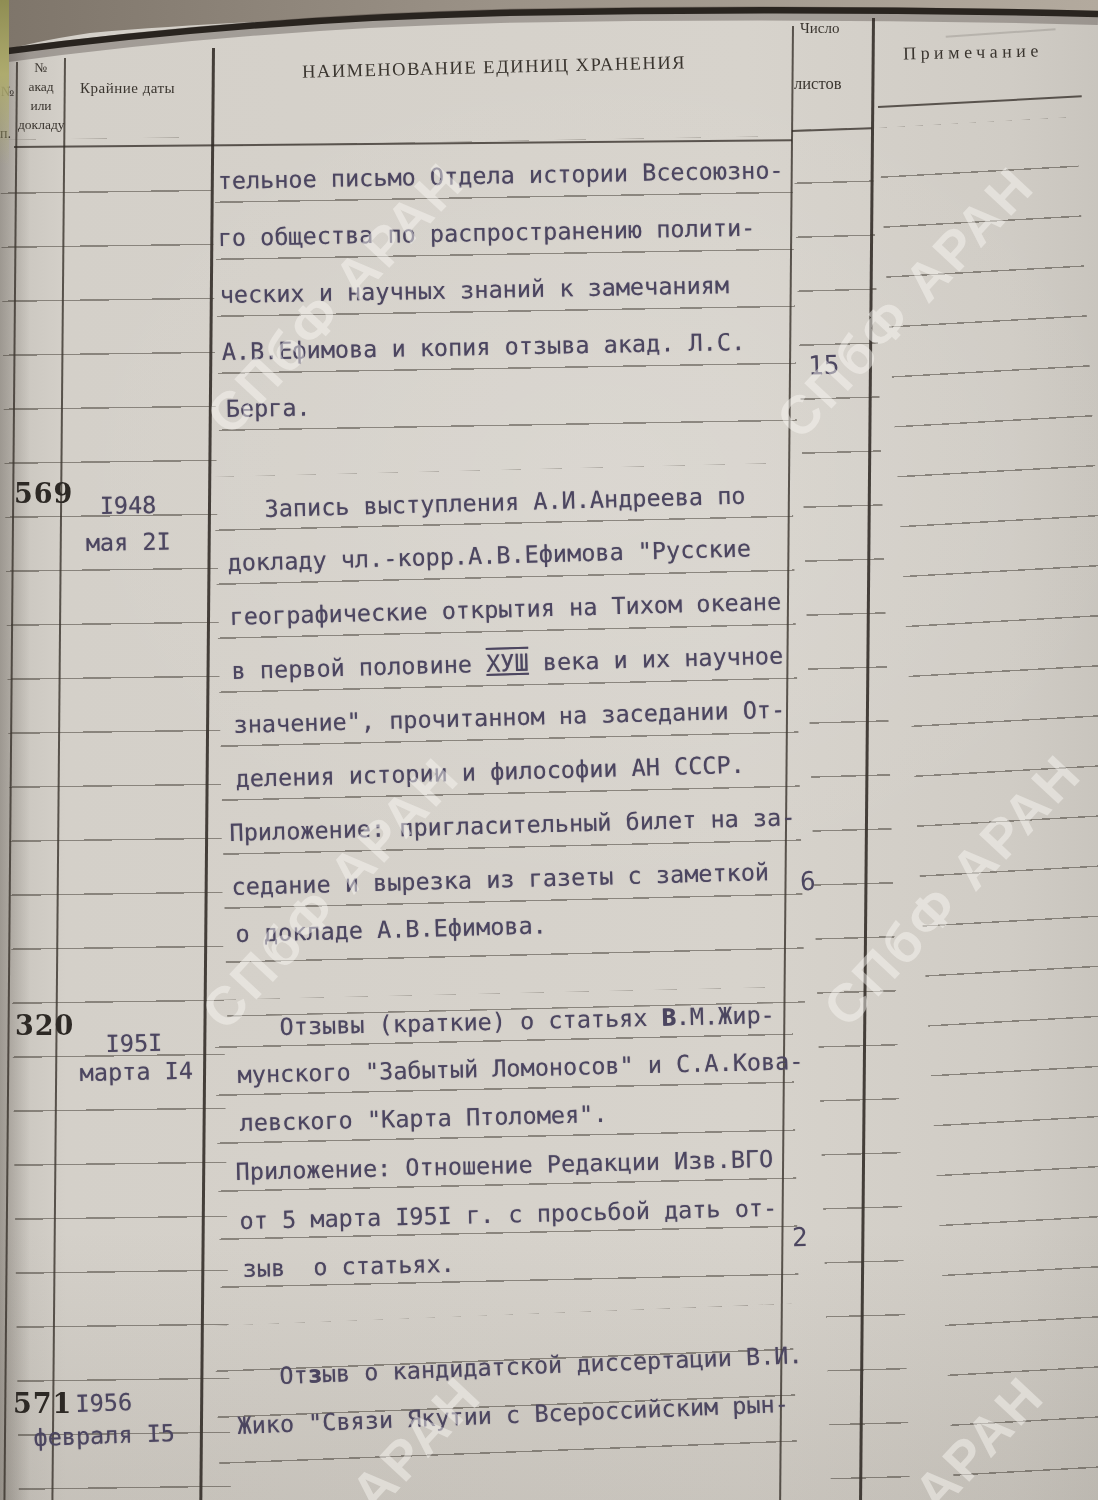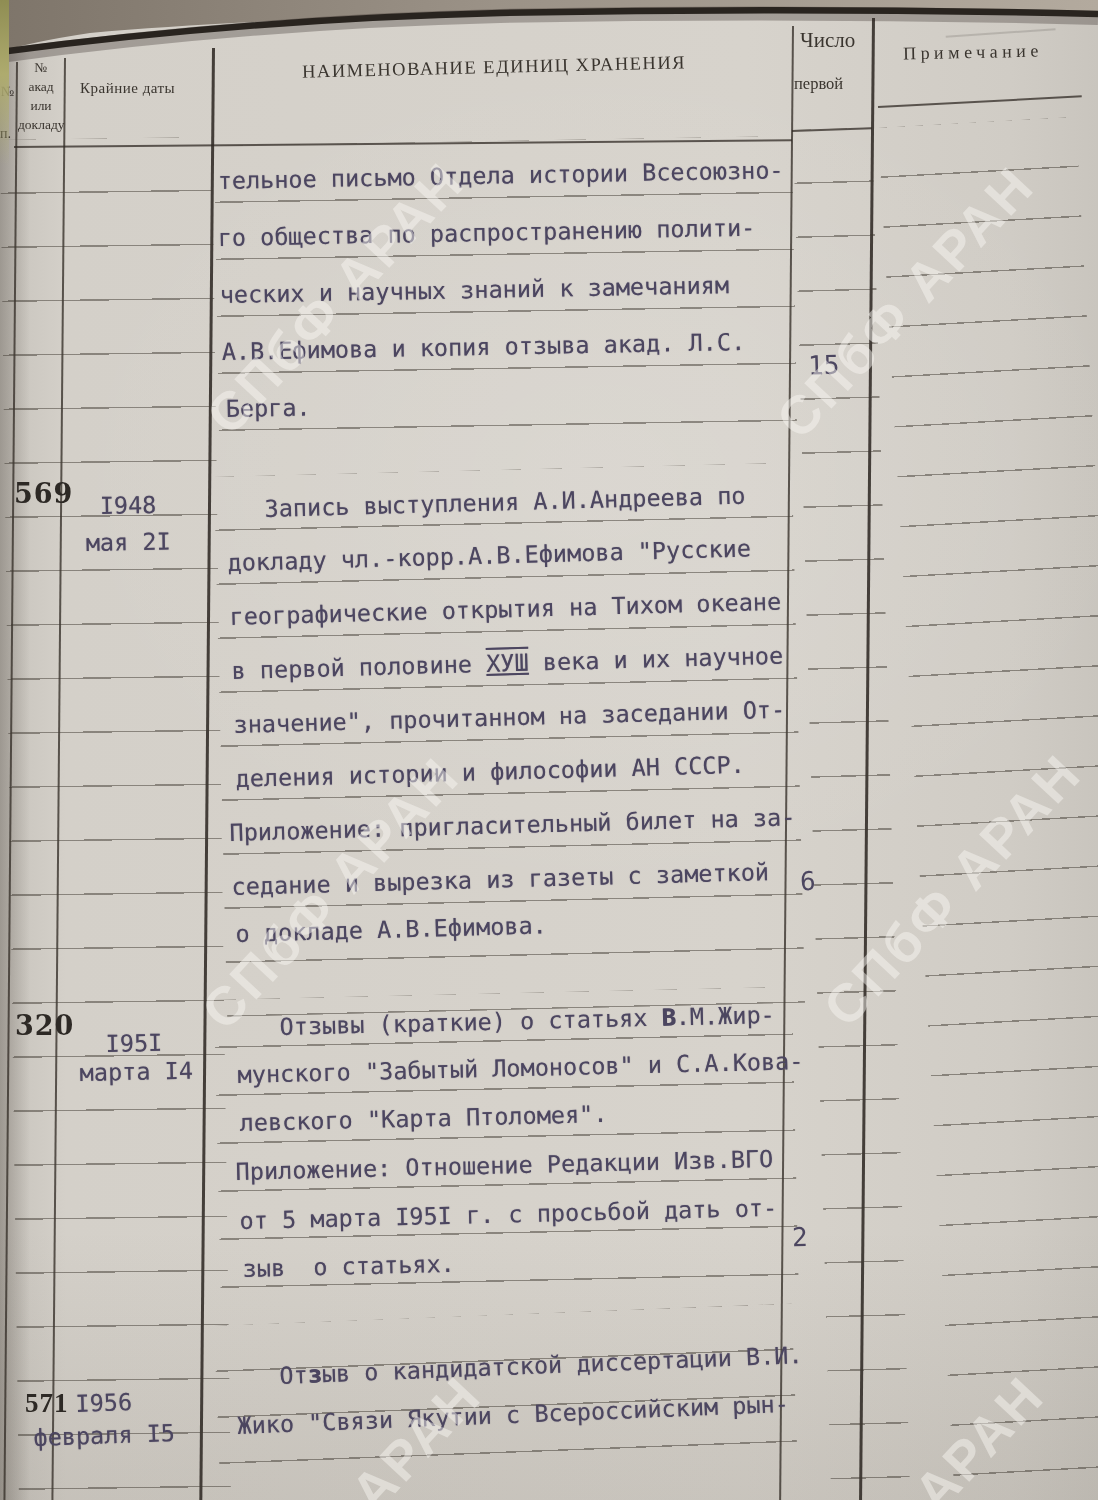--- a/index.html
+++ b/index.html
@@ -86,22 +86,22 @@
   <div class="abs ph" style="left:1px;top:84px;font-size:14px;"><span>№</span></div>
   <div class="abs ph" style="left:0px;top:126px;font-size:14px;"><span>п.</span></div>
   <div class="abs ph" style="left:18px;top:58px;width:46px;text-align:center;font-size:13.5px;line-height:19px;">
     <div>№</div>
     <div>акад</div>
     <div>или</div>
     <div>докладу</div>
   </div>
   <div class="abs ph" style="left:80px;top:80px;font-size:15px;letter-spacing:.5px;">Крайние даты</div>
   <div class="abs ph" style="left:302px;top:57px;font-size:18.5px;letter-spacing:1.5px;transform:rotate(-1.4deg);">НАИМЕНОВАНИЕ ЕДИНИЦ ХРАНЕНИЯ</div>
-  <div class="abs ph" style="left:800px;top:28px;font-size:21px;text-align:right;">Число</div>
-  <div class="abs ph" style="left:794px;top:74px;font-size:16.5px;">первой</div>
+  <div class="abs ph" style="left:800px;top:20px;font-size:15px;text-align:right;">Число</div>
+  <div class="abs ph" style="left:794px;top:74px;font-size:16.5px;">листов</div>
   <div class="abs ph" style="left:903px;top:42px;font-size:18px;letter-spacing:4.5px;transform:rotate(-1.2deg);">Примечание</div>
 
   <div>
     <div class="abs tl" style="left:218px;top:167px;transform:rotate(-1.1deg);">тельное письмо Отдела истории Всесоюзно-</div>
     <div class="abs tl" style="left:218px;top:224px;transform:rotate(-1.1deg);">го общества по распространению полити-</div>
     <div class="abs tl" style="left:220px;top:281px;transform:rotate(-1.1deg);">ческих и научных знаний к замечаниям</div>
     <div class="abs tl" style="left:222px;top:338px;transform:rotate(-1.1deg);">А.В.Ефимова и копия отзыва акад. Л.С.</div>
     <div class="abs tl" style="left:226px;top:395px;transform:rotate(-1.1deg);">Берга.</div>
     <div class="abs sheets" style="left:808px;top:350px;">15</div>
   </div>
@@ -129,21 +129,21 @@
     <div class="abs tl" style="left:280px;top:1013px;transform:rotate(-1.4deg);"><span>Отзывы (краткие) о статьях </span><span class="bold-ov">В</span><span>.М.Жир-</span></div>
     <div class="abs tl" style="left:238px;top:1061px;transform:rotate(-1.4deg);">мунского "Забытый Ломоносов" и С.А.Кова-</div>
     <div class="abs tl" style="left:240px;top:1109px;transform:rotate(-1.4deg);">левского "Карта Птоломея".</div>
     <div class="abs tl" style="left:236px;top:1158px;transform:rotate(-1.4deg);">Приложение: Отношение Редакции Изв.ВГО</div>
     <div class="abs tl" style="left:240px;top:1207px;transform:rotate(-1.4deg);">от 5 марта I95I г. с просьбой дать от-</div>
     <div class="abs tl" style="left:243px;top:1255px;transform:rotate(-1.4deg);">зыв  о статьях.</div>
     <div class="abs sheets" style="left:792px;top:1222px;">2</div>
   </div>
 
   <div>
-    <div class="abs eid" style="left:25px;top:1388px;font-family:Liberation Serif, serif;">571</div>
+    <div class="abs eid" style="left:13px;top:1388px;">571</div>
     <div class="abs tl" style="left:76px;top:1390px;transform:rotate(-2deg);">I956</div>
     <div class="abs tl" style="left:34px;top:1424px;transform:rotate(-2deg);">февраля I5</div>
     <div class="abs tl" style="left:280px;top:1362px;transform:rotate(-2.3deg);"><span>От</span><span class="bold-ov">з</span><span>ыв о кандидатской диссертации В.И.</span></div>
     <div class="abs tl" style="left:238px;top:1412px;transform:rotate(-2.3deg);">Жико "Связи Якутии с Всероссийским рын-</div>
   </div>
 
   <div class="abs wm" style="left:335px;top:298px;">СПбФ АРАН</div>
   <div class="abs wm" style="left:905px;top:302px;">СПбФ АРАН</div>
   <div class="abs wm" style="left:330px;top:893px;">СПбФ АРАН</div>
   <div class="abs wm" style="left:952px;top:890px;">СПбФ АРАН</div>

